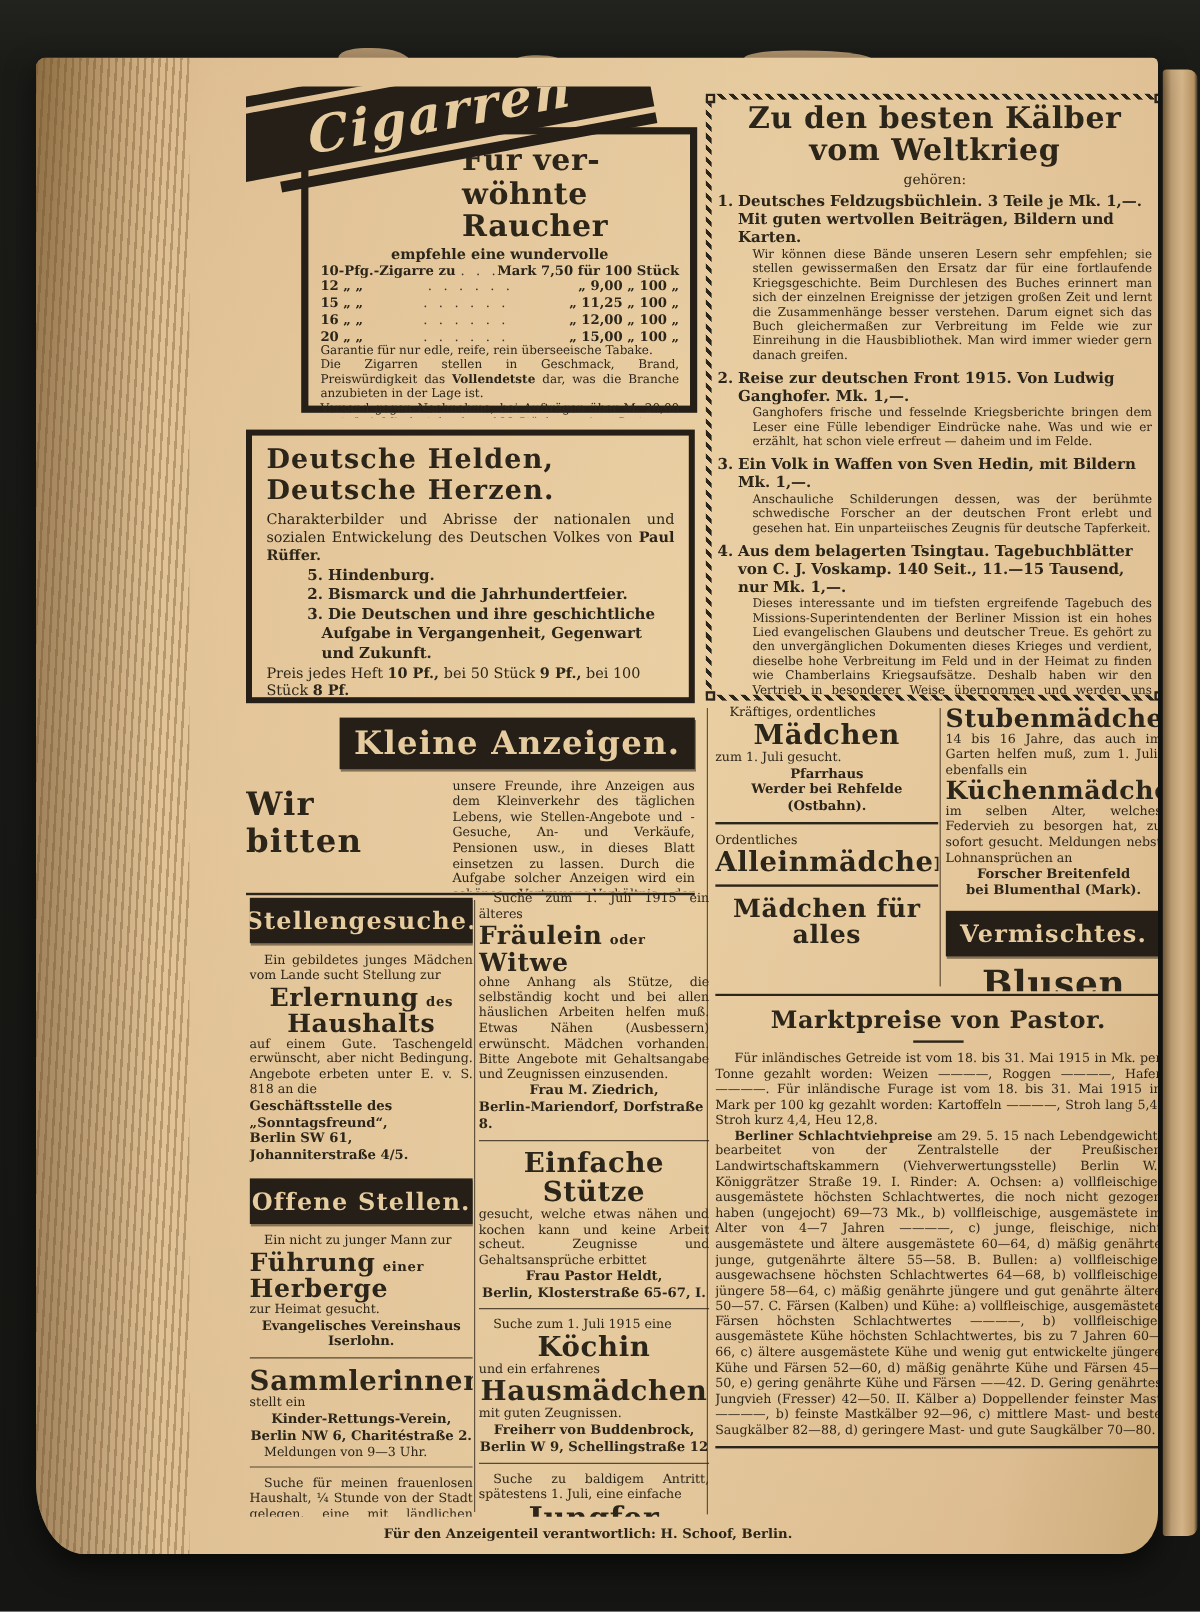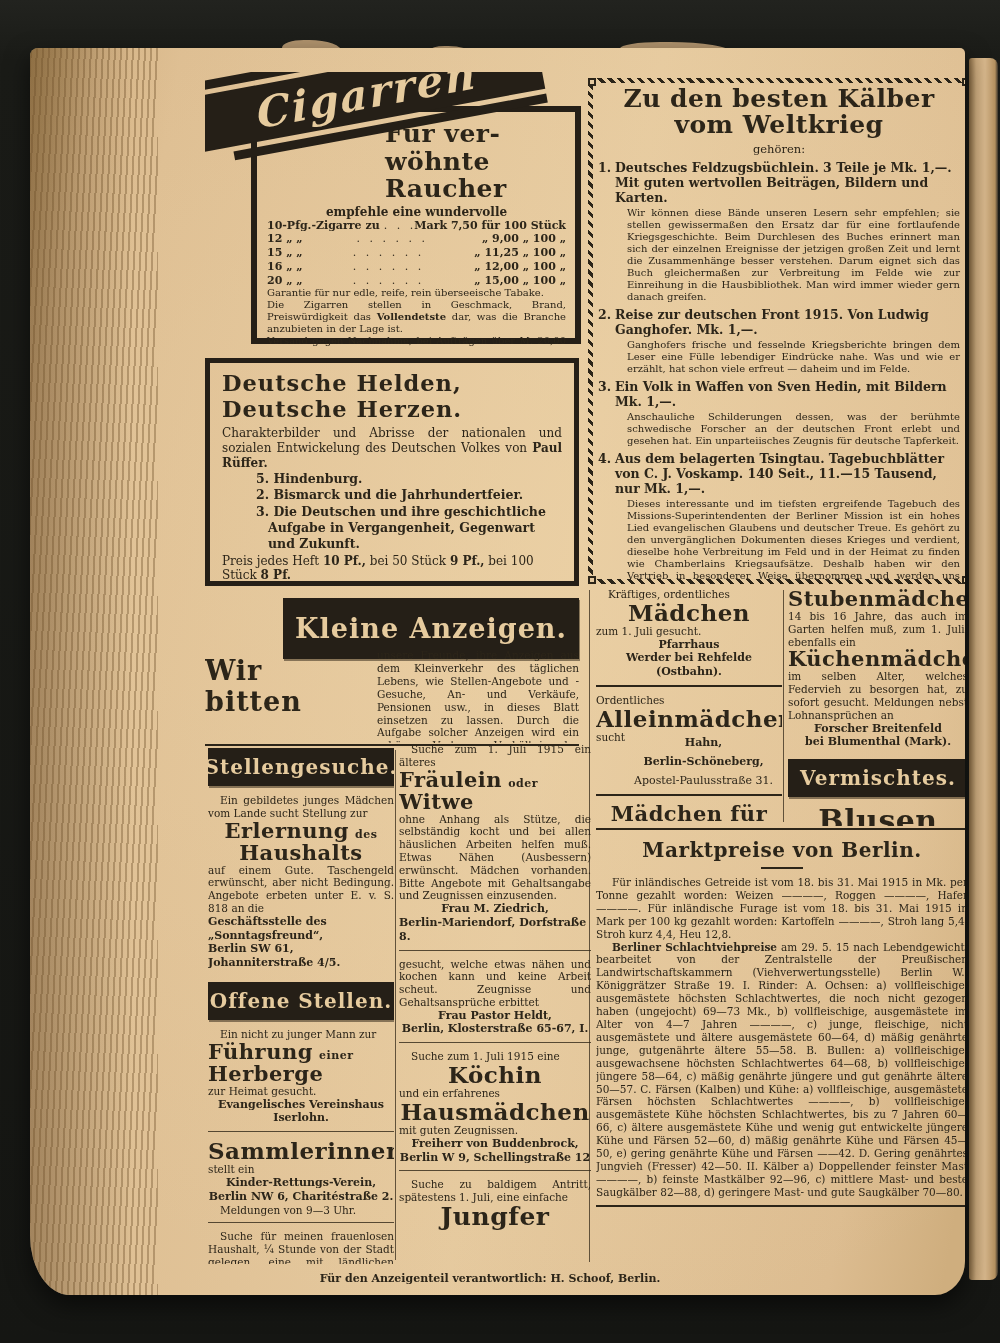--- a/index.html
+++ b/index.html
@@ -85,21 +85,21 @@
   
   .helden{left:175px;top:310px;width:374px;height:228px;border:5px solid var(--black);padding:7px 12px;}
   .helden-title{font-weight:bold;font-size:22.5px;text-align:left;letter-spacing:1px;}
   .helden-sub{font-size:12px;line-height:1.25;text-align:justify;margin-top:4px;}
   .helden-li{font-weight:bold;font-size:12.5px;margin-left:34px;line-height:1.3;}
   .helden-li3{margin-left:34px;text-indent:-12px;padding-left:12px;}
   .helden-price{font-size:12px;margin-top:2px;}
   .helden-body{font-size:10px;line-height:1.2;text-align:justify;margin-top:3px;}
 
   
-  .ka-banner{left:253px;top:550px;width:296px;height:61px;font-size:27px;display:flex;align-items:center;justify-content:center;}
+  .ka-banner{left:253px;top:550px;width:296px;height:43px;font-size:27px;display:flex;align-items:center;justify-content:center;}
   .wirbitten{left:175px;top:601px;width:374px;height:94px;display:flex;gap:20px;}
   .wb-lead{font-weight:bold;font-size:27px;width:152px;flex:none;letter-spacing:1px;padding-top:6px;}
   .wb-text{font-size:10.5px;line-height:1.23;text-align:justify;}
 
   
   .colL{left:178px;top:700px;width:186px;height:516px;}
   .colM{left:369px;top:695px;width:192px;height:521px;}
   .col3{left:566px;top:540px;width:186px;height:236px;}
   .col4{left:758px;top:540px;width:180px;height:238px;}
   .cl-banner{height:38px;font-size:20px;display:flex;align-items:center;justify-content:center;margin-bottom:8px;}
@@ -290,20 +290,21 @@
   <section class="colM">
     <div class="ad">
       <div class="small"><span class="ind"></span><span>Suche zum 1. Juli 1915 ein älteres</span></div>
       <div class="disp"><span class="d22">Fräulein</span> <span class="dmid">oder</span> <span class="d22">Witwe</span></div>
       <div class="small">ohne Anhang als Stütze, die selbständig kocht und bei allen häuslichen Arbeiten helfen muß. Etwas Nähen (Ausbessern) erwünscht. Mädchen vorhanden. Bitte Angebote mit Gehaltsangabe und Zeugnissen einzusenden.</div>
       <div class="sig cent">Frau M. Ziedrich,</div>
       <div class="sig">Berlin-Mariendorf, Dorfstraße 8.</div>
     </div>
     <div class="sep"></div>
     <div class="ad">
+      <div class="disp d24 cent">Einfache Stütze</div>
       <div class="small">gesucht, welche etwas nähen und kochen kann und keine Arbeit scheut. Zeugnisse und Gehaltsansprüche erbittet</div>
       <div class="sig cent">Frau Pastor Heldt,</div>
       <div class="sig cent">Berlin, Klosterstraße 65-67, I.</div>
     </div>
     <div class="sep"></div>
     <div class="ad">
       <div class="small"><span class="ind"></span><span>Suche zum 1. Juli 1915 eine</span></div>
       <div class="disp d24 cent">Köchin</div>
       <div class="small">und ein erfahrenes</div>
       <div class="disp d24 cent">Hausmädchen</div>
@@ -325,28 +326,20 @@
       <div class="small"><span class="ind"></span><span>Kräftiges, ordentliches</span></div>
       <div class="disp d24 cent">Mädchen</div>
       <div class="small">zum 1. Juli gesucht.</div>
       <div class="sig cent">Pfarrhaus</div>
       <div class="sig cent">Werder bei Rehfelde (Ostbahn).</div>
     </div>
     <div class="sep2"></div>
     <div class="ad">
       <div class="small">Ordentliches</div>
       <div class="disp d24 cent">Alleinmädchen</div>
-      <div style="display:flex">
-        <span class="small" style="flex:none">sucht</span>
-        <span style="flex:1;text-align:center">
-          <span class="sig">Hahn,</span><br>
-          <span class="sig">Berlin-Schöneberg,</span><br>
-          <span class="sig" style="font-weight:normal">Apostel-Paulusstraße 31.</span>
-        </span>
-      </div>
     </div>
     <div class="sep2"></div>
     <div class="ad">
       <div class="disp d22 cent">Mädchen für alles</div>
 
     </div>
   </section>
 
   <section class="col4">
     <div class="ad">
@@ -361,21 +354,21 @@
         <span>Vermischtes.</span>
       </div>
     <div class="ad">
       <div class="disp d30 cent">Blusen</div>
 
     </div>
   </section>
 
   <section class="markt">
     <div class="markt-topline"></div>
-    <div class="markt-title">Marktpreise von Berlin.</div>
+    <div class="markt-title">Marktpreise von Pastor.</div>
     <div class="markt-dash"></div>
     <p>Für inländisches Getreide ist vom 18. bis 31. Mai 1915 in Mk. per Tonne gezahlt worden: Weizen ————, Roggen ————, Hafer ————. Für inländische Furage ist vom 18. bis 31. Mai 1915 in Mark per 100 kg gezahlt worden: Kartoffeln ————, Stroh lang 5,4, Stroh kurz 4,4, Heu 12,8.</p>
     <p><span class="bold">Berliner Schlachtviehpreise</span><span> am 29. 5. 15 nach Lebendgewicht, bearbeitet von der Zentralstelle der Preußischen Landwirtschaftskammern (Viehverwertungsstelle) Berlin W., Königgrätzer Straße 19. I. Rinder: A. Ochsen: a) vollfleischige, ausgemästete höchsten Schlachtwertes, die noch nicht gezogen haben (ungejocht) 69—73 Mk., b) vollfleischige, ausgemästete im Alter von 4—7 Jahren ————, c) junge, fleischige, nicht ausgemästete und ältere ausgemästete 60—64, d) mäßig genährte junge, gutgenährte ältere 55—58. B. Bullen: a) vollfleischige, ausgewachsene höchsten Schlachtwertes 64—68, b) vollfleischige, jüngere 58—64, c) mäßig genährte jüngere und gut genährte ältere 50—57. C. Färsen (Kalben) und Kühe: a) vollfleischige, ausgemästete Färsen höchsten Schlachtwertes ————, b) vollfleischige, ausgemästete Kühe höchsten Schlachtwertes, bis zu 7 Jahren 60—66, c) ältere ausgemästete Kühe und wenig gut entwickelte jüngere Kühe und Färsen 52—60, d) mäßig genährte Kühe und Färsen 45—50, e) gering genährte Kühe und Färsen ——42. D. Gering genährtes Jungvieh (Fresser) 42—50. II. Kälber a) Doppellender feinster Mast ————, b) feinste Mastkälber 92—96, c) mittlere Mast- und beste Saugkälber 82—88, d) geringere Mast- und gute Saugkälber 70—80.</span></p>
     <div class="markt-botline"></div>
   </section>
 
   <div class="footer" style="position:absolute">Für den Anzeigenteil verantwortlich: H. Schoof, Berlin.</div>
 </div>
 
 </body></html>

